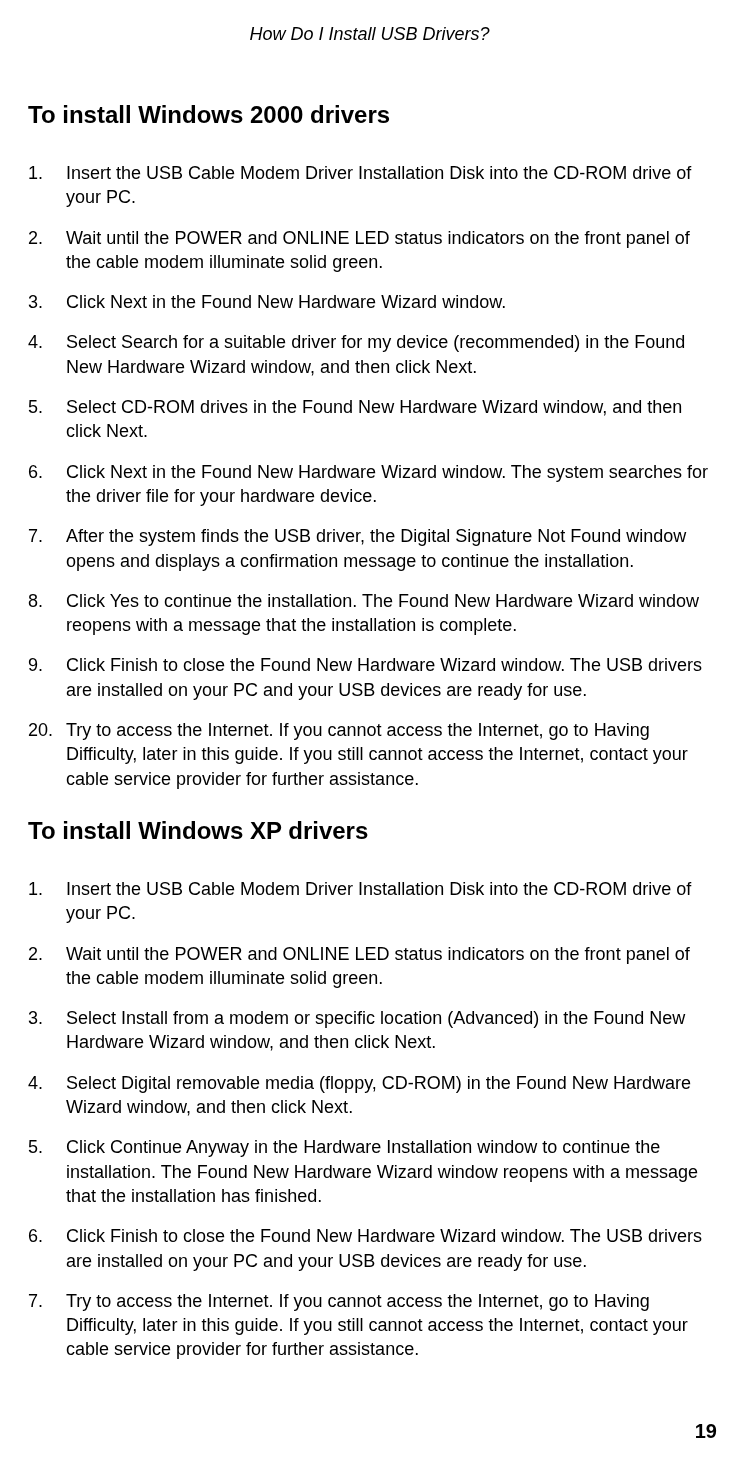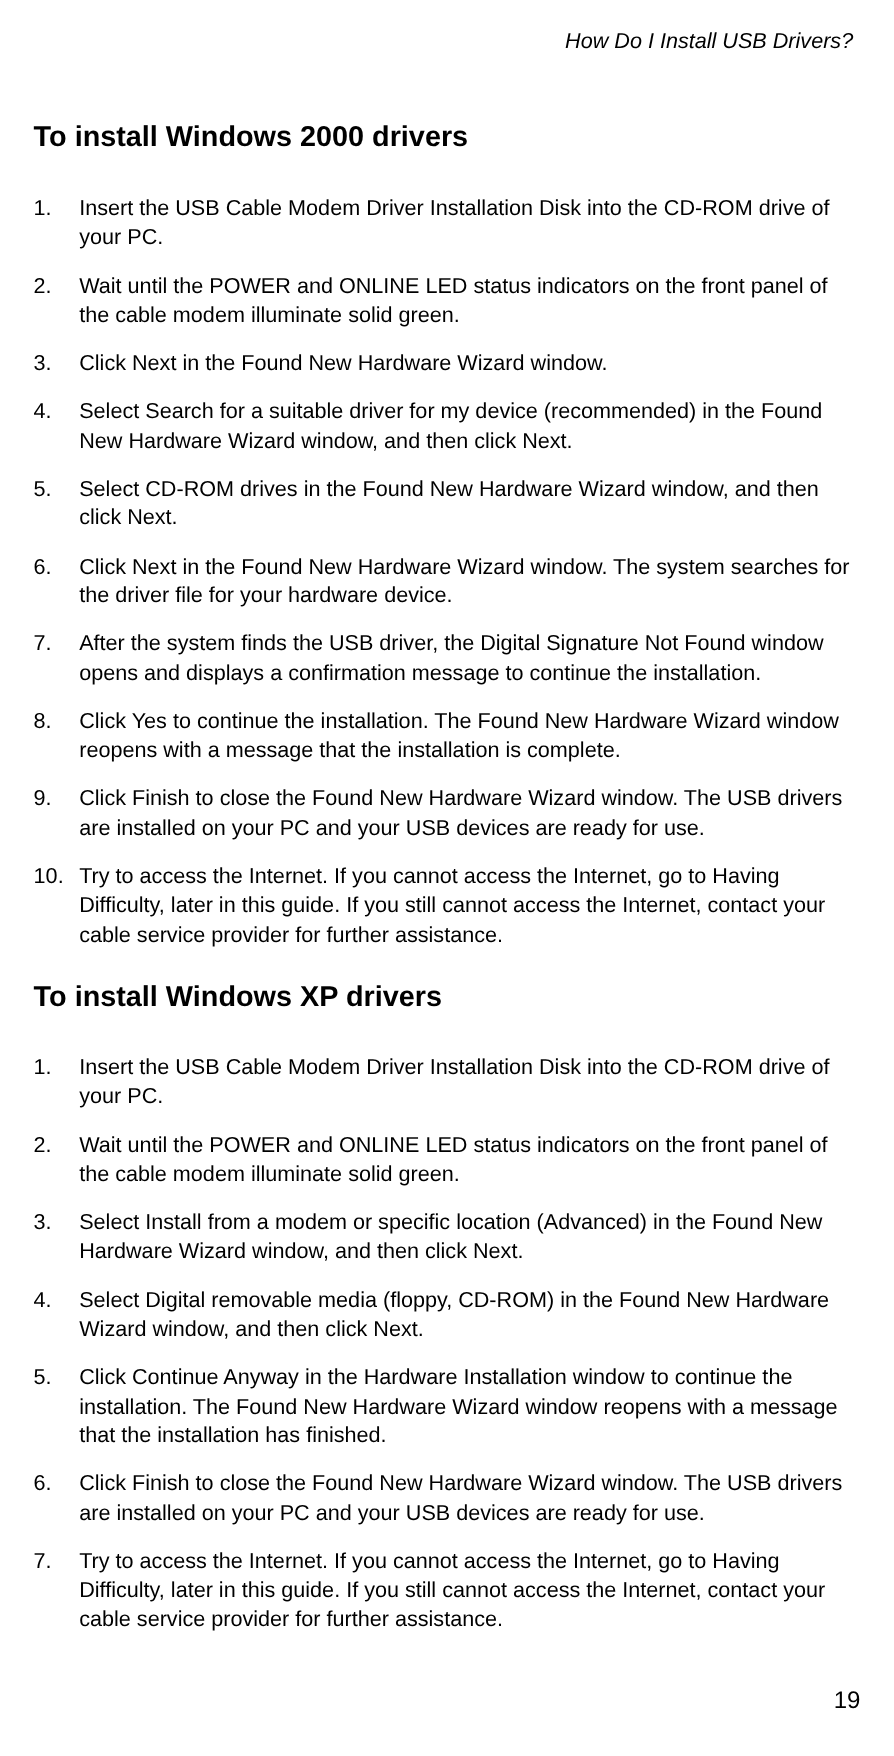--- a/index.html
+++ b/index.html
@@ -6,21 +6,21 @@
     body {
       font-family: Arial, Helvetica, sans-serif;
       width: 745px;
       height: 1463px;
       background: #fff;
       color: #000;
       padding: 24px 28px 24px 28px;
       position: relative;
     }
     .running-header {
-      text-align: right;
+      text-align: center;
       font-style: italic;
       font-size: 18px;
       margin-bottom: 56px;
       padding-right: 6px;
     }
     .section-heading {
       font-weight: bold;
       font-size: 24px;
       margin-bottom: 32px;
       margin-top: 26px;
@@ -40,23 +40,23 @@
     .step-num {
       width: 38px;
       flex: 0 0 38px;
     }
     .step-text {
       flex: 1;
     }
     .step-text b { font-weight: normal; }
     .page-number {
       position: absolute;
-      bottom: 34px;
+      bottom: 20px;
       right: 28px;
-      font-weight: normal;
+      font-weight: bold;
       font-size: 20px;
     }
   </style>
 </head>
 <body>
 
 <div class="running-header">How Do I Install USB Drivers?</div>
 
 <div class="section-heading">To install Windows 2000 drivers</div>
 <ol class="steps" id="steps-a">
@@ -90,21 +90,21 @@
     </li>
     <li>
       <span class="step-num">8.</span>
       <span class="step-text">Click <b>Yes</b> to continue the installation. The Found New Hardware Wizard window reopens with a message that the installation is complete.</span>
     </li>
     <li>
       <span class="step-num">9.</span>
       <span class="step-text">Click <b>Finish</b> to close the Found New Hardware Wizard window. The USB drivers are installed on your PC and your USB devices are ready for use.</span>
     </li>
     <li>
-      <span class="step-num">10.</span>
+      <span class="step-num">20.</span>
       <span class="step-text">Try to access the Internet. If you cannot access the Internet, go to <b>Having Difficulty</b>, later in this guide. If you still cannot access the Internet, contact your cable service provider for further assistance.</span>
     </li>
   </ol>
 
 <div class="section-heading">To install Windows XP drivers</div>
 <ol class="steps" id="steps-b">
     <li>
       <span class="step-num">1.</span>
       <span class="step-text">Insert the <b>USB Cable Modem Driver Installation Disk</b> into the CD-ROM drive of your PC.</span>
     </li>

